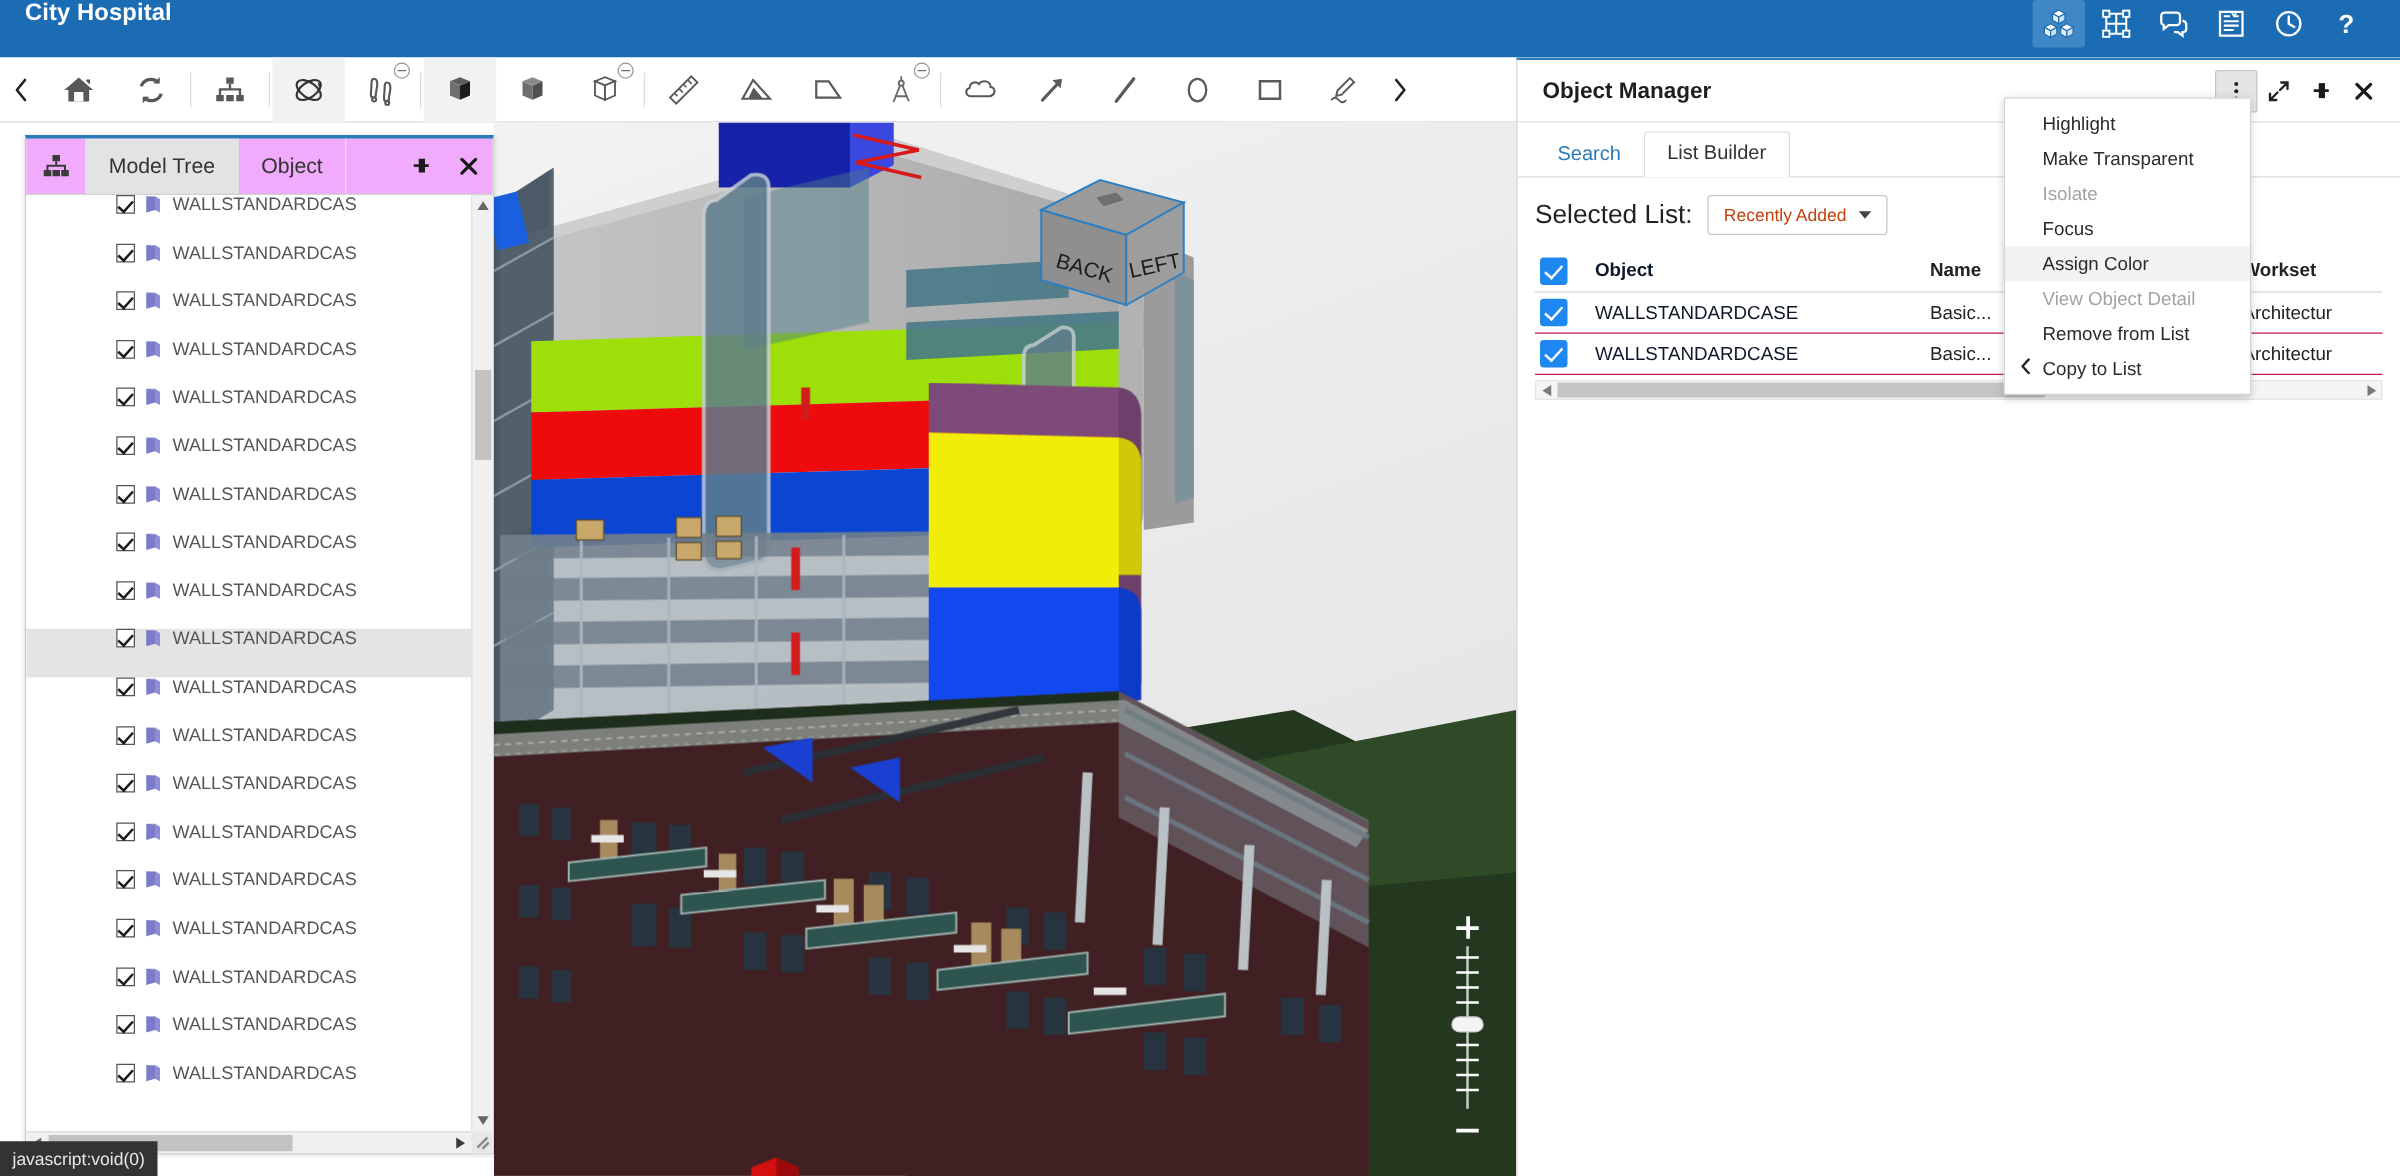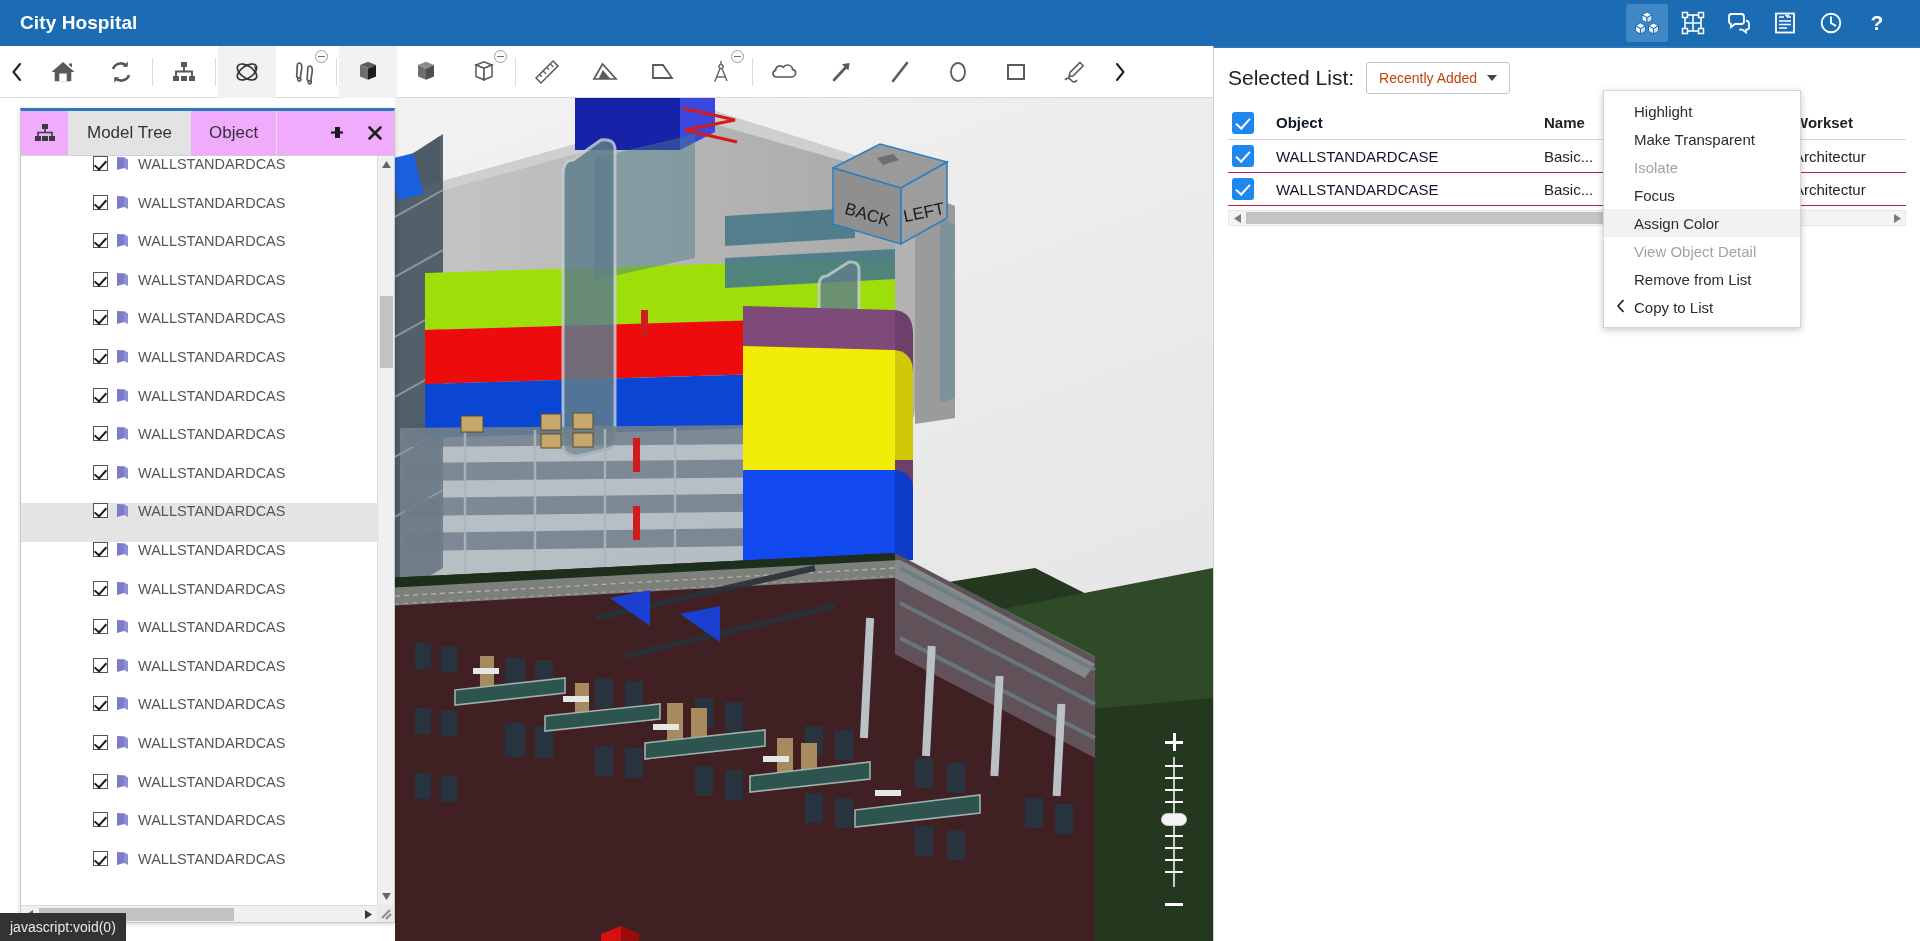--- a/index.html
+++ b/index.html
@@ -9,21 +9,21 @@
     overflow: hidden;
     font-family: "Liberation Sans", sans-serif;
     background: #ffffff;
   }
   .app { position: relative; width: 1920px; height: 941px; }
 
   
   .topbar {
     position: absolute; left: 0; top: 0; width: 1920px; height: 46px;
     background: #1b6cb3;
-    display: flex; align-items: center; justify-content: space-between;
+    display: flex; align-items: flex-start; justify-content: space-between;
   }
   .app-title {
     color: #ffffff; font-size: 19px; font-weight: bold;
     padding-left: 20px; letter-spacing: .1px;
   }
   .topbar-icons { display: flex; align-items: center; padding-right: 22px; gap: 4px; }
   .tb-btn {
     width: 42px; height: 38px; display: flex; align-items: center; justify-content: center;
     border-radius: 3px; cursor: pointer;
   }
@@ -233,21 +233,21 @@
     position: absolute; left: 17px; top: 1px; height: 12px; width: 390px; background: #c4c4c4;
   }
   .om-hs-arrow {
     position: absolute; top: 0; width: 16px; height: 14px;
     display: flex; align-items: center; justify-content: center;
   }
   .om-hs-arrow.left { left: 0; } .om-hs-arrow.right { right: 0; }
 
   
   .ctxmenu {
-    position: absolute; left: 1603px; top: 90px; width: 198px;
+    position: absolute; left: 1603px; top: 78px; width: 198px;
     background: #ffffff; border: 1px solid #d4d4d4;
     box-shadow: 0 2px 7px rgba(0,0,0,.22); padding: 6px 0; z-index: 40;
   }
   .ctxitem {
     height: 28px; display: flex; align-items: center;
     padding-left: 30px; font-size: 15px; color: #2b2b2b; cursor: pointer; position: relative;
   }
   .ctxitem.hover { background: #f2f2f2; }
   .ctxitem.disabled { color: #a3a3a3; cursor: default; }
   .ctxitem .subchev {
@@ -945,21 +945,55 @@
       <div class="grip">
         <svg width="17" height="17" viewBox="0 0 17 17">
           <path d="M13 5L5 13M14 9L9 14" stroke="#8c8c8c" stroke-width="2"></path>
         </svg>
       </div>
     </div>
   </div>
 
   <div class="om">
 
-
+    <div class="om-head">
+      <div class="om-title">Object Manager</div>
+      <div class="om-hbtn active">
+        <svg width="18" height="18" viewBox="0 0 18 18">
+          <circle cx="9" cy="3.2" r="1.6" fill="#222"></circle>
+          <circle cx="9" cy="9" r="1.6" fill="#222"></circle>
+          <circle cx="9" cy="14.8" r="1.6" fill="#222"></circle>
+        </svg>
+      </div>
+      <div class="om-hbtn">
+        <svg width="20" height="20" viewBox="0 0 20 20">
+          <path d="M12 3h5v5M17 3l-6 6M8 17H3v-5M3 17l6-6" fill="none" stroke="#222" stroke-width="1.9" stroke-linecap="round"></path>
+        </svg>
+      </div>
+      <div class="om-hbtn">
+        <svg width="20" height="20" viewBox="0 0 20 20">
+          <path d="M4 9.5h12" stroke="#1b1b1b" stroke-width="2.2"></path>
+          <rect x="8" y="3.5" width="5" height="12" fill="#1b1b1b"></rect>
+        </svg>
+      </div>
+      <div class="om-hbtn">
+        <svg width="20" height="20" viewBox="0 0 20 20">
+          <path d="M4.5 4.5l11 11M15.5 4.5l-11 11" stroke="#1b1b1b" stroke-width="2.6" stroke-linecap="round"></path>
+        </svg>
+      </div>
+    </div>
+
+    <div class="om-tabs">
+      <div class="om-tab">
+        <span>Search</span>
+      </div>
+      <div class="om-tab active">
+        <span>List Builder</span>
+      </div>
+    </div>
 
     <div class="om-listrow">
       <span class="om-listlabel">Selected List:</span>
       <div class="om-select">
         <span>Recently Added</span>
         <span class="caret"></span>
       </div>
     </div>
 
     <div class="om-table">

